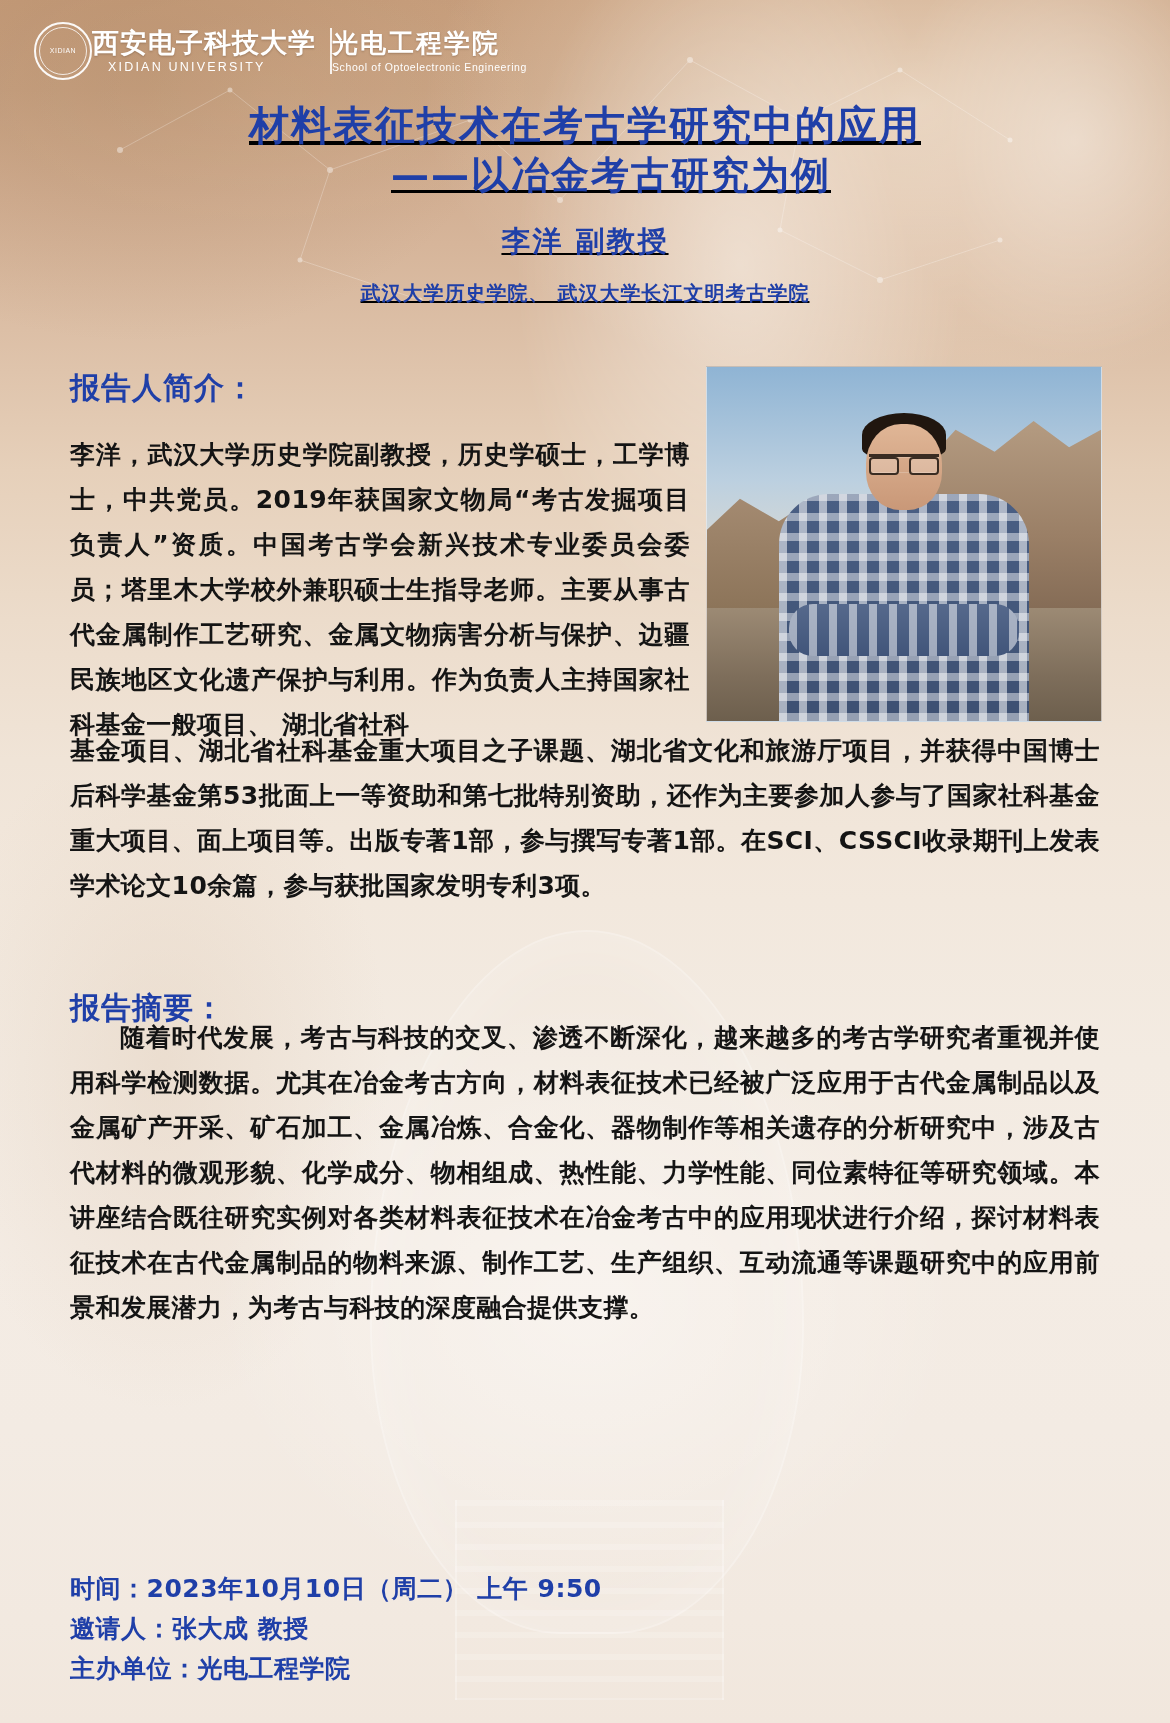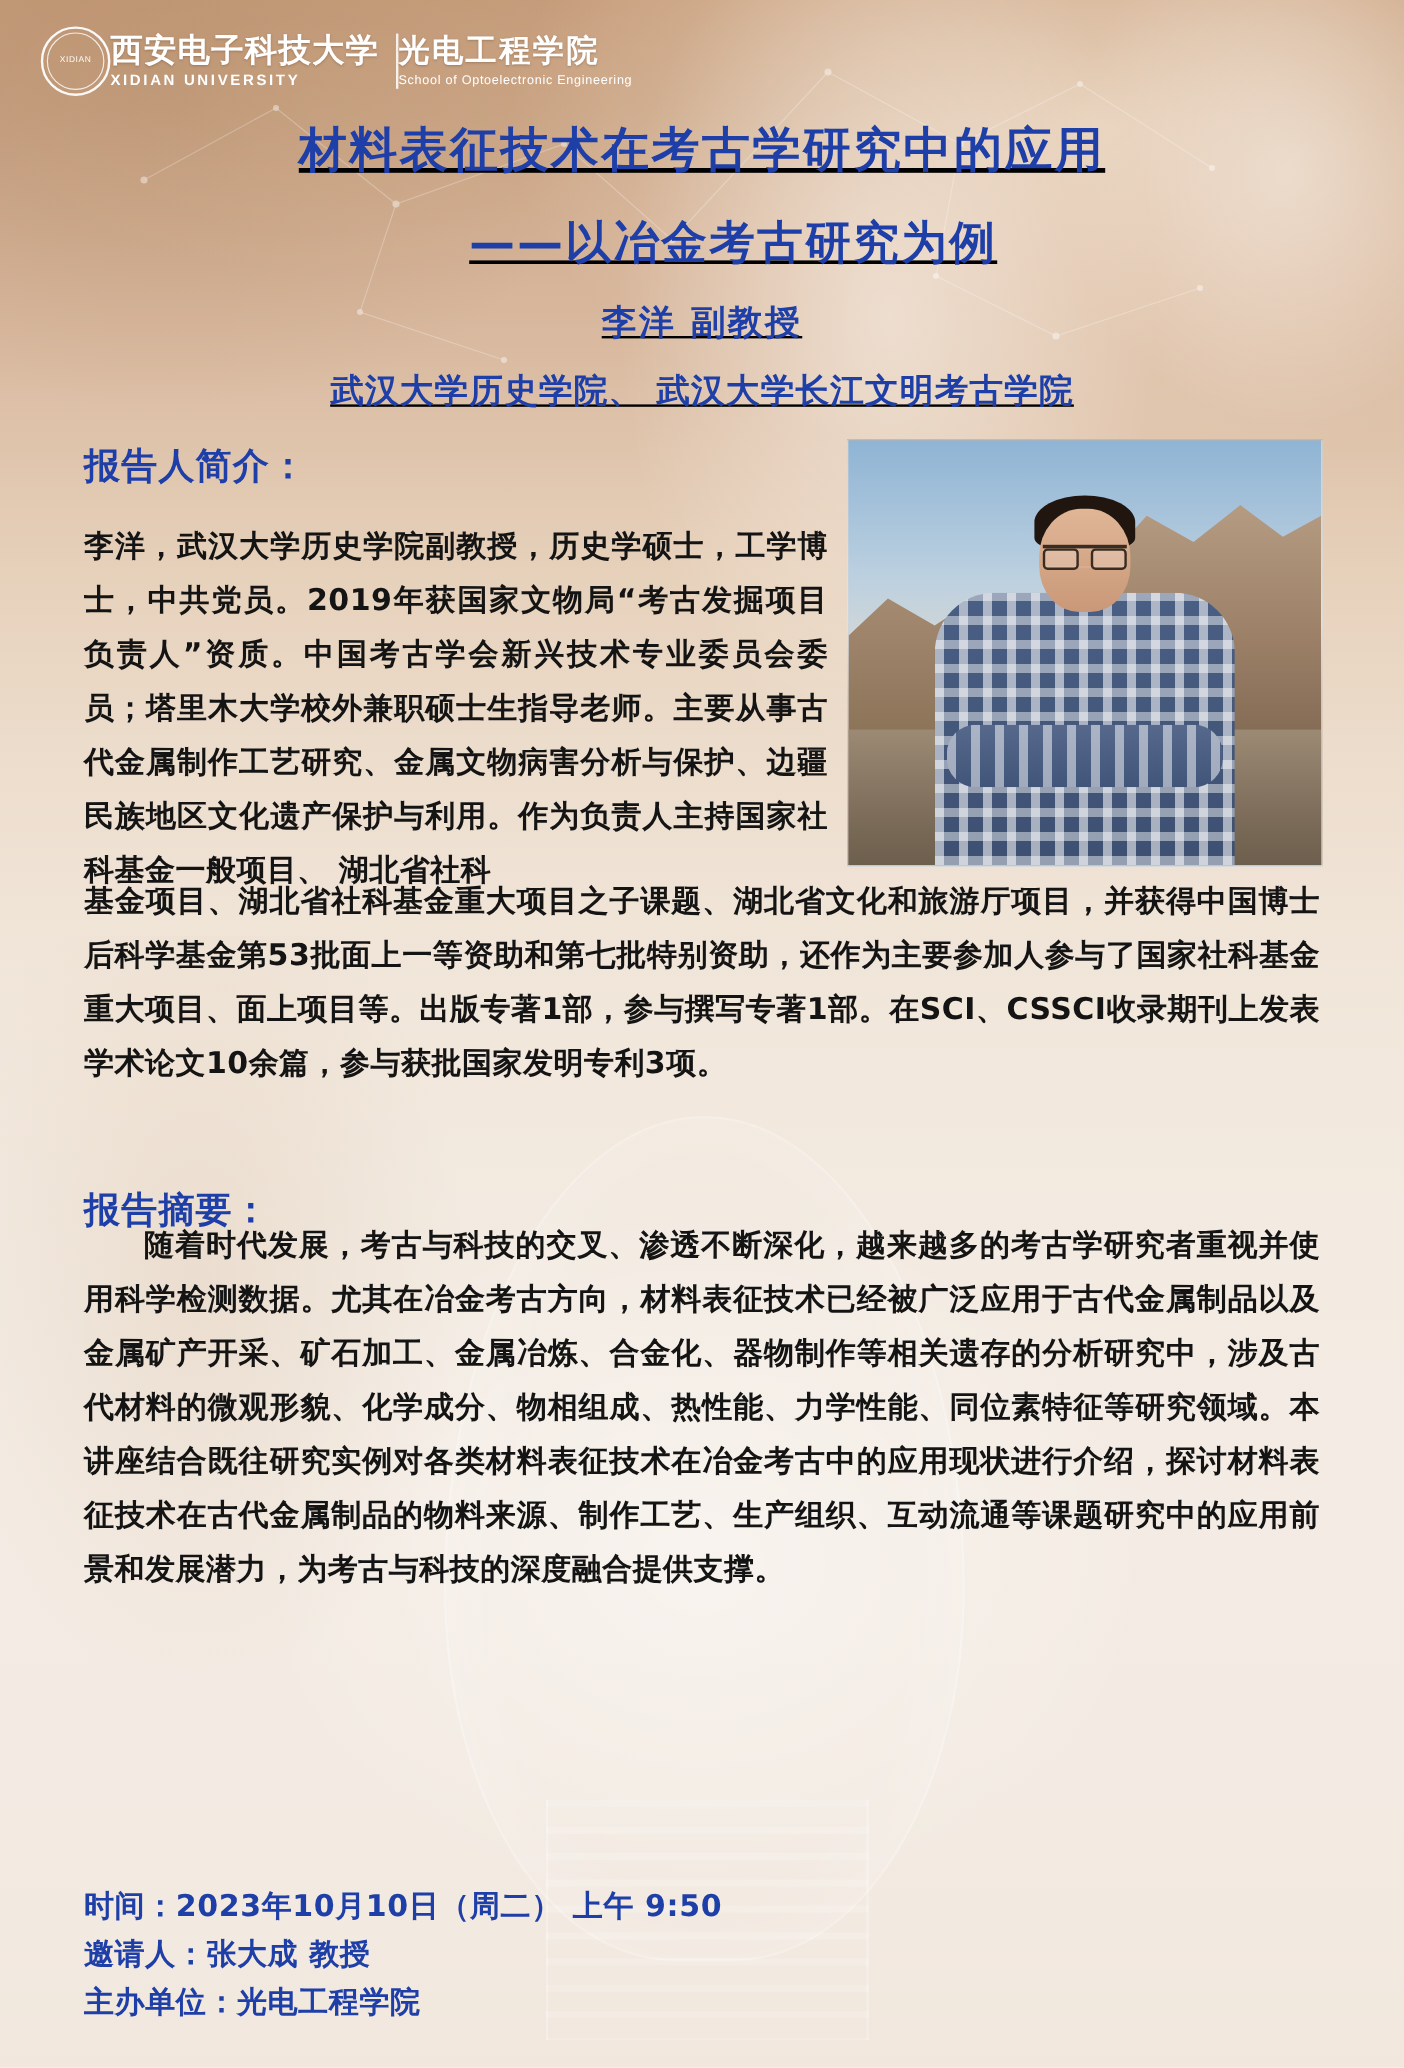--- a/index.html
+++ b/index.html
@@ -137,21 +137,22 @@
     color: #ffffff;
     letter-spacing: 1px;
     line-height: 1.1;
     text-shadow: 0 1px 2px rgba(90,60,40,0.35);
   }
   .uni-en {
     font-size: 12.5px;
     color: #ffffff;
     letter-spacing: 2.2px;
     margin-top: 3px;
-    font-weight: bold;
+    font-weight: normal;
+    margin-left: 16px;
   }
   .col-block {
     display: flex;
     flex-direction: column;
     justify-content: center;
   }
   .col-cn {
     font-family: "DejaVu Serif", "Liberation Serif", serif;
     font-weight: bold;
     font-size: 26px;
@@ -185,35 +186,35 @@
     letter-spacing: 2px;
     line-height: 1.25;
   }
   .title-line2 {
     font-family: "DejaVu Sans", sans-serif;
     font-weight: bold;
     font-size: 38px;
     color: #1f3fa8;
     letter-spacing: 2px;
     line-height: 1.3;
-    margin-top: 28px;
+    margin-top: 1px;
     padding-left: 52px;
   }
   .speaker {
     font-family: "DejaVu Sans", sans-serif;
     font-weight: bold;
     font-size: 29px;
     color: #1f3fa8;
     margin-top: 22px;
     letter-spacing: 2px;
   }
   .affil {
     font-family: "DejaVu Sans", sans-serif;
     font-weight: bold;
-    font-size: 28px;
+    font-size: 20px;
     color: #1f3fa8;
     margin-top: 18px;
     letter-spacing: 1px;
   }
 
   
   .section-head {
     position: absolute;
     font-family: "DejaVu Sans", sans-serif;
     font-weight: bold;

